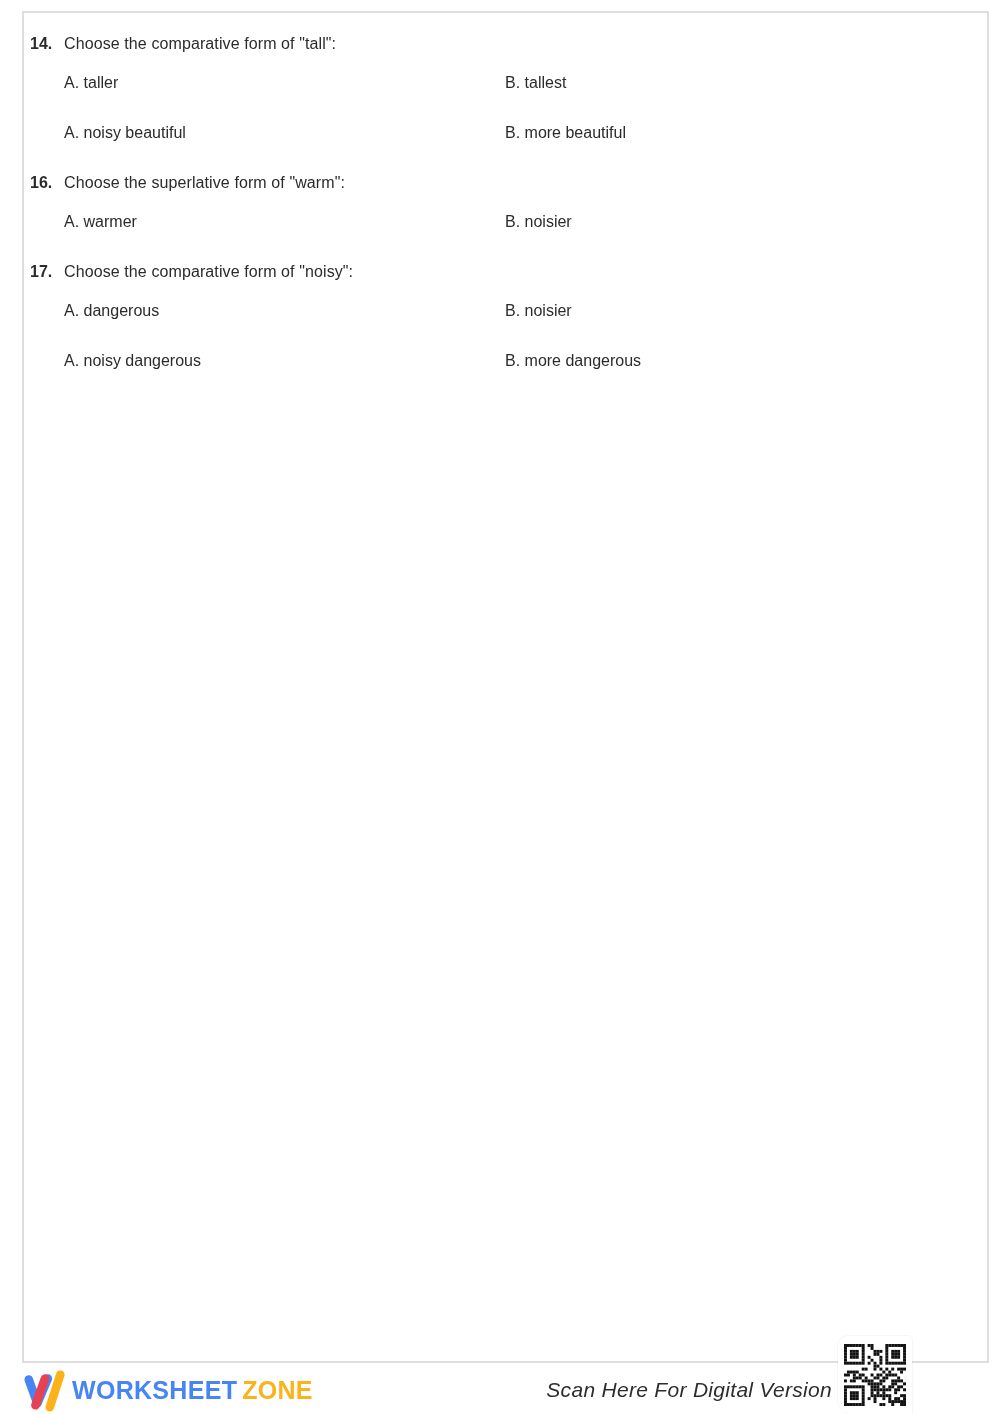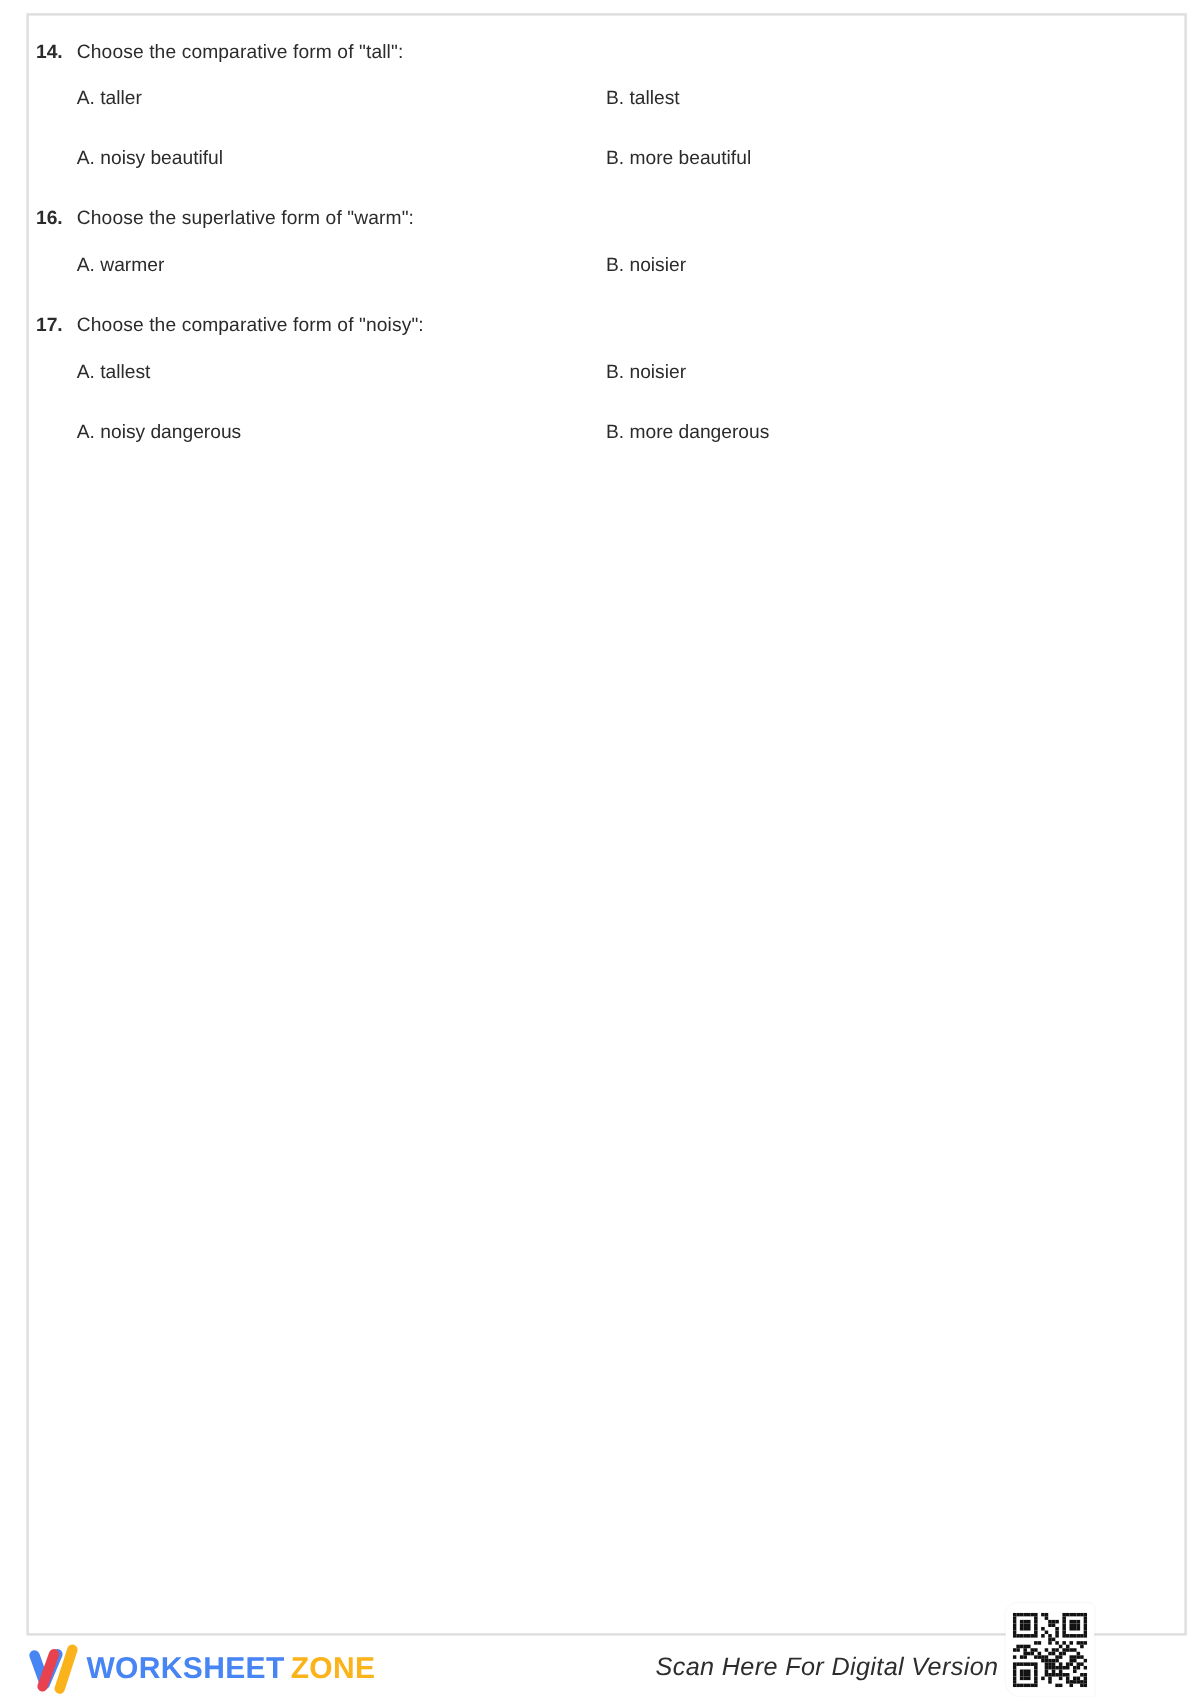--- a/index.html
+++ b/index.html
@@ -78,21 +78,21 @@
         <span class="opt-b">B. noisier</span>
       </div>
     </div>
 
     <div class="q-block">
       <div class="q-line">
         <span class="q-num">17.</span>
         <span class="q-text">Choose the comparative form of "noisy":</span>
       </div>
       <div class="opts">
-        <span class="opt-a">A. tallest</span>
+        <span class="opt-a">A. dangerous</span>
         <span class="opt-b">B. noisier</span>
       </div>
     </div>
 
     <div class="q-block">
       <div class="opts">
         <span class="opt-a">A. noisy dangerous</span>
         <span class="opt-b">B. more dangerous</span>
       </div>
     </div>

